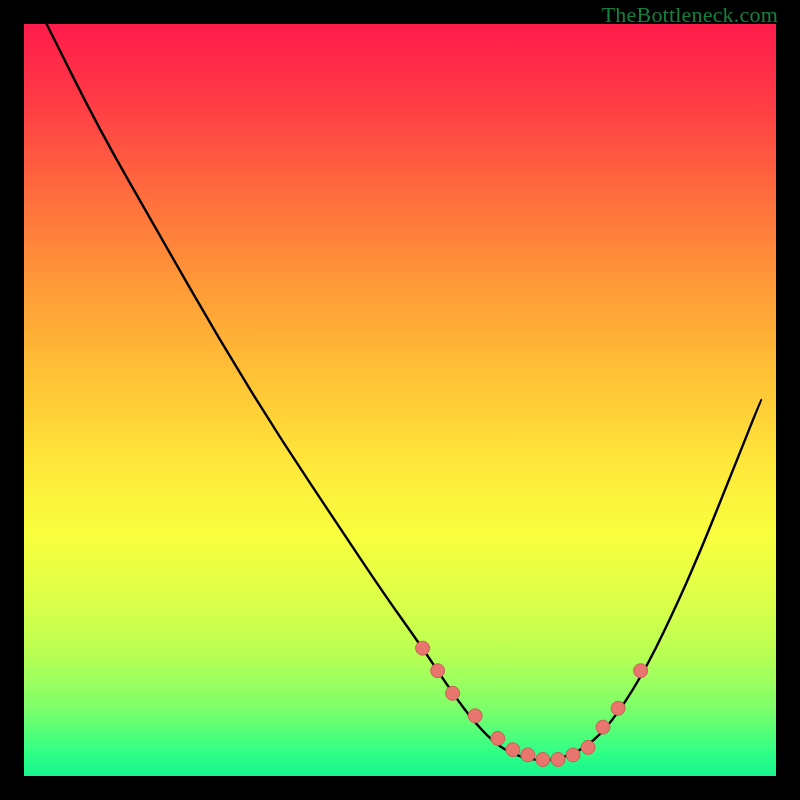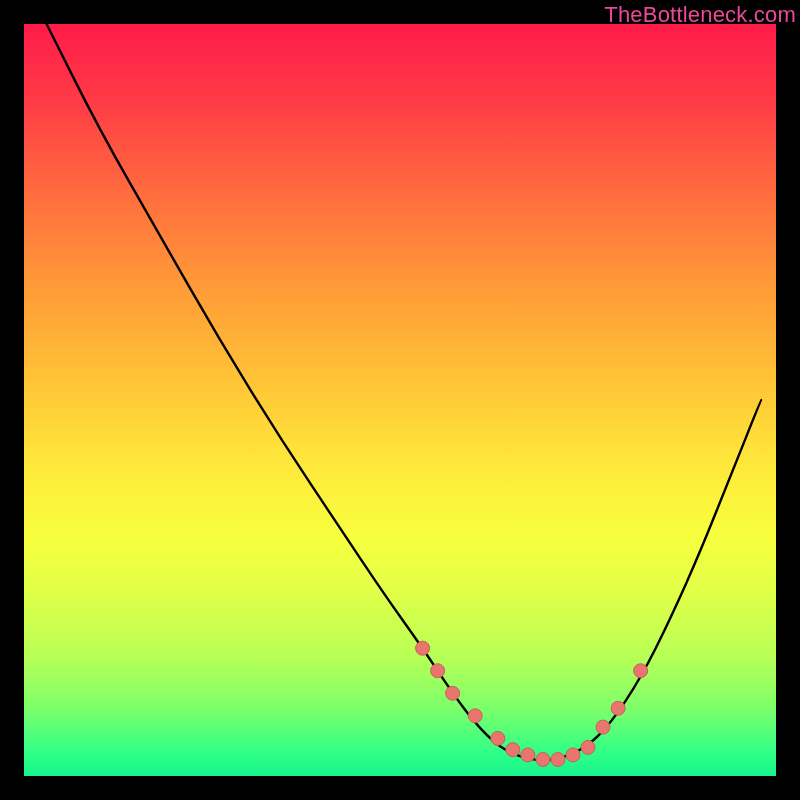--- a/index.html
+++ b/index.html
@@ -28,26 +28,26 @@
       #dfff48 76%,
       #b8ff55 84%,
       #7dff6a 91%,
       #2fff87 97%,
       #16f58c 100%
     );
   }
   .watermark {
     position: absolute;
     top: 2px;
-    right: 4px;
-    color: #ec4899;
+    right: 22px;
+    color: #15803d;
     font-size: 22px;
     font-weight: 500;
     letter-spacing: 0.2px;
-    font-family: Liberation Sans, sans-serif;
+    font-family: Liberation Serif, serif;
   }
   svg.overlay {
     position: absolute;
     left: 0;
     top: 0;
     width: 752px;
     height: 752px;
     overflow: visible;
   }
   .curve {

